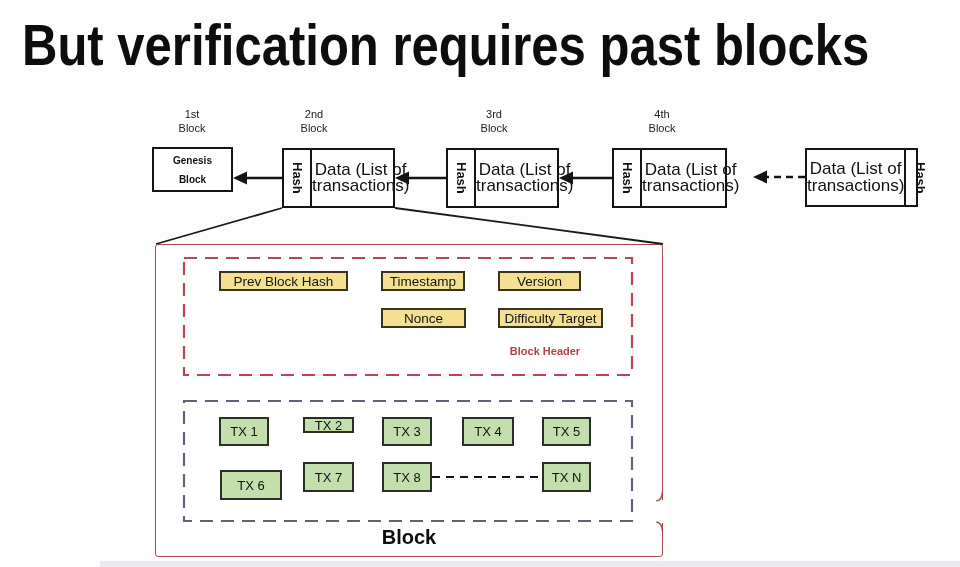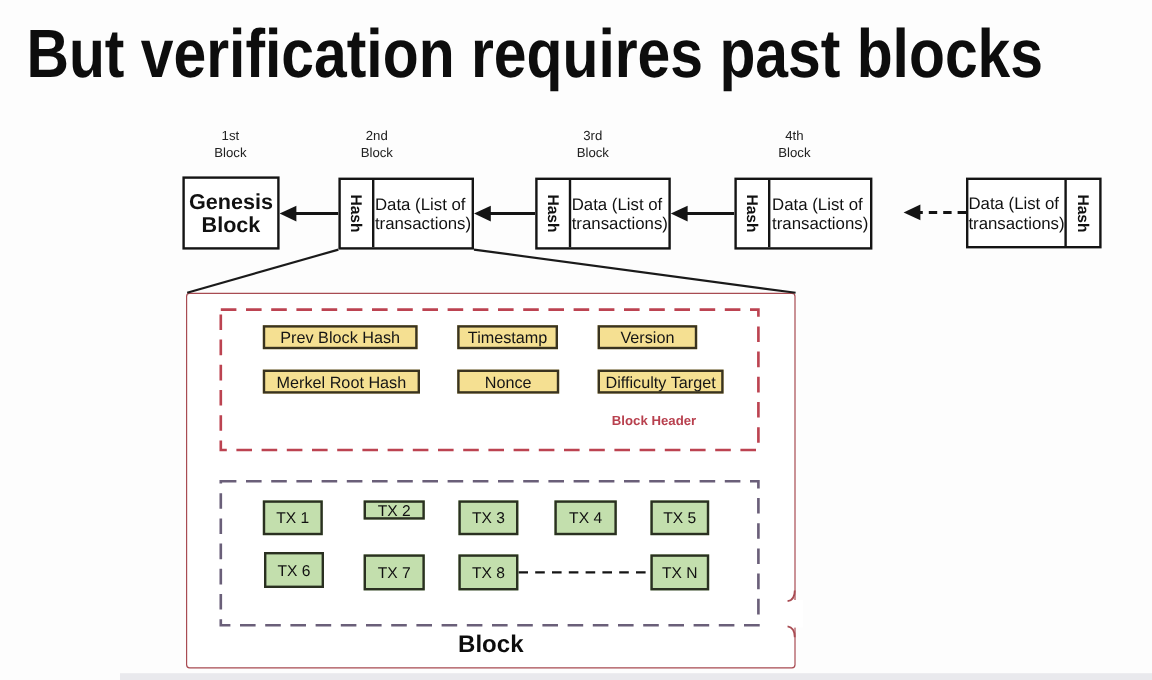--- a/index.html
+++ b/index.html
@@ -13,50 +13,50 @@
   
   .overlay{position:absolute;left:0;top:0;z-index:3;pointer-events:none;}
 
   
   .poslabel{position:absolute;top:108px;width:60px;text-align:center;font-size:11px;
             line-height:13.5px;color:#222;white-space:pre-line;z-index:4;}
   .l1{left:162px}.l2{left:284px}.l3{left:464px}.l4{left:632px}
 
   .chainbox{position:absolute;box-sizing:border-box;border:2px solid #141414;background:#fff;
             display:flex;z-index:4;}
-  .genesis{left:152px;top:147px;width:81px;height:61px;align-items:center;justify-content:center;
-           font-weight:bold;font-size:18px;line-height:19px;text-align:center;white-space:pre-line;}
+  .genesis{left:152px;top:147px;width:81px;height:45px;align-items:center;justify-content:center;
+           font-weight:bold;font-size:10px;line-height:19px;text-align:center;white-space:pre-line;}
   .b2{left:282px;top:148px;width:113px;height:60px;}
   .b3{left:446px;top:148px;width:113px;height:60px;}
   .b4{left:612px;top:148px;width:115px;height:60px;}
   .b5{left:805px;top:148px;width:113px;height:59px;}
   .hashcell{box-sizing:border-box;width:28px;border-right:2px solid #141414;display:flex;
             align-items:center;justify-content:center;font-weight:bold;font-size:13px;
             writing-mode:vertical-rl;}
   .hashcell.right{width:30px;border-right:none;border-left:2px solid #141414;}
-  .datacell{flex:1;display:flex;align-items:center;justify-content:center;font-size:14px;
-            line-height:16.5px;text-align:left;white-space:pre-line;}
+  .datacell{flex:1;display:flex;align-items:center;justify-content:center;font-size:17px;
+            line-height:16.5px;text-align:center;white-space:pre-line;}
 
   
   .redbox{position:absolute;left:155px;top:244px;width:508px;height:313px;box-sizing:border-box;
           border:1.5px solid #a84b52;border-radius:3px;z-index:1;background:#fff;}
 
   .ybox{position:absolute;box-sizing:border-box;height:20px;background:#f5e092;
         border:2px solid #39331f;display:flex;align-items:center;justify-content:center;
         font-size:13.5px;color:#151515;z-index:4;}
   .y1{left:219px;top:271px;width:129px}.y2{left:381px;top:271px;width:84px}
   .y3{left:498px;top:271px;width:83px}.y4{left:219px;top:308px;width:131px}
   .y5{left:381px;top:308px;width:85px}.y6{left:498px;top:308px;width:105px}
 
   .tx{position:absolute;box-sizing:border-box;background:#c3dfad;border:2px solid #2a3021;
       display:flex;align-items:center;justify-content:center;font-size:13px;color:#111;z-index:4;}
   .tx1{left:219px;top:417px;width:50px;height:29px}.tx2{left:303px;top:417px;width:51px;height:16px}
   .tx3{left:382px;top:417px;width:50px;height:29px}.tx4{left:462px;top:417px;width:52px;height:29px}
   .tx5{left:542px;top:417px;width:49px;height:29px}
-  .tx6{left:220px;top:460px;width:50px;height:30px}.tx7{left:303px;top:462px;width:51px;height:30px}
+  .tx6{left:220px;top:470px;width:62px;height:30px}.tx7{left:303px;top:462px;width:51px;height:30px}
   .tx8{left:382px;top:462px;width:50px;height:30px}.tx9{left:542px;top:462px;width:49px;height:30px}
 
   .redcaption{position:absolute;font-weight:bold;font-size:11px;color:#b8404e;
               text-align:center;z-index:4;}
   .cap-header{left:480px;top:345px;width:130px;}
   .cap-body{left:356px;top:490px;width:270px;}
   .cap-block{position:absolute;left:155px;top:526px;width:508px;text-align:center;
              font-weight:bold;font-size:20px;color:#0d0d0d;z-index:4;}
 
   .graystrip{position:absolute;left:100px;top:561px;width:860px;height:6px;background:#e9e9ed;z-index:0;}
@@ -136,21 +136,20 @@
     <g>
       <rect x="655" y="500" width="14" height="23" fill="#ffffff"></rect>
       <path d="M662.3,492 q0,8 -6,9" fill="none" stroke="#a84b52" stroke-width="1.5"></path>
       <path d="M656.3,522 q6,1 6,9" fill="none" stroke="#a84b52" stroke-width="1.5"></path>
     </g>
   </svg>
 
   <div class="ybox y1">Prev Block Hash</div>
   <div class="ybox y2">Timestamp</div>
   <div class="ybox y3">Version</div>
-  <div class="ybox y4">Merkel Root Hash</div>
   <div class="ybox y5">Nonce</div>
   <div class="ybox y6">Difficulty Target</div>
 
   <div class="redcaption cap-header">Block Header</div>
 
   <div class="tx tx1">TX 1</div>
   <div class="tx tx2">TX 2</div>
   <div class="tx tx3">TX 3</div>
   <div class="tx tx4">TX 4</div>
   <div class="tx tx5">TX 5</div>

